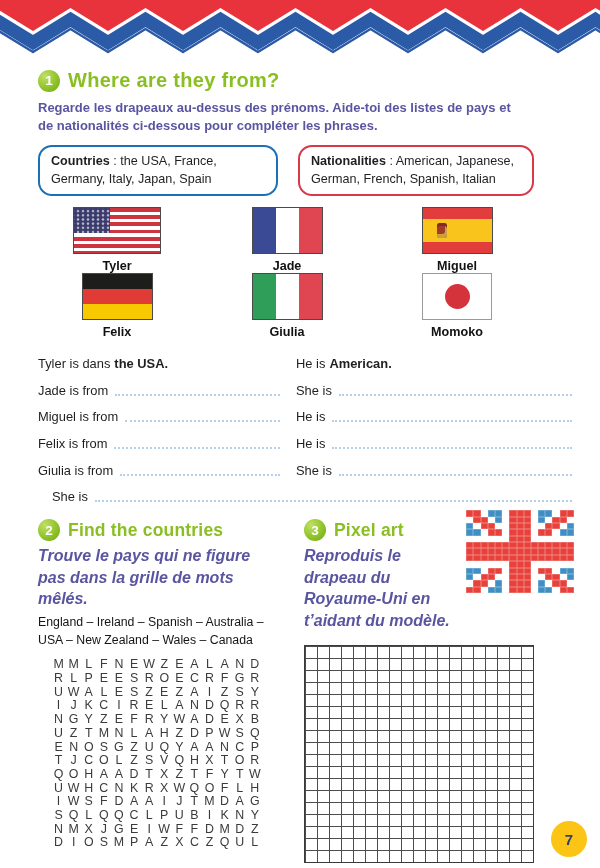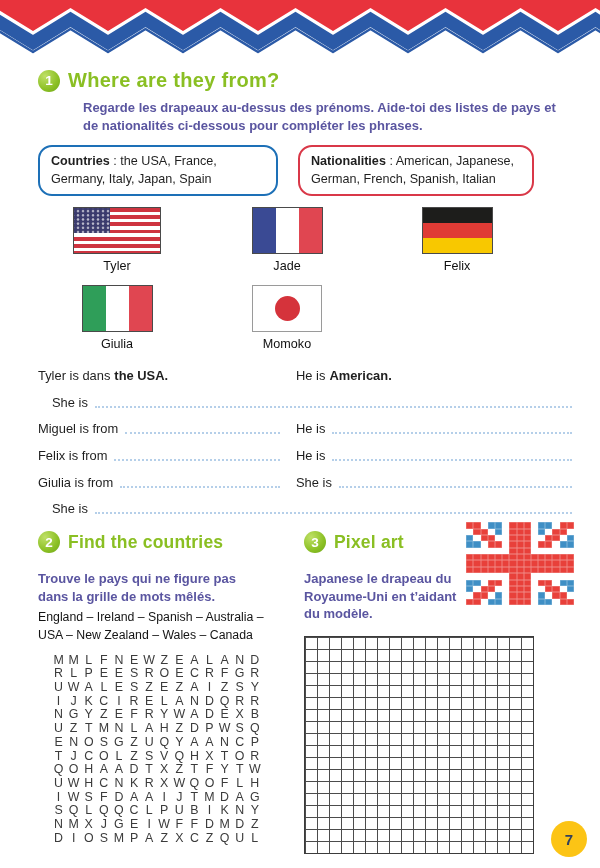--- a/index.html
+++ b/index.html
@@ -10,31 +10,31 @@
   .zz-red{fill:var(--zz-red);}
   .zz-blue{fill:none;stroke:var(--zz-blue);stroke-width:13;}
   .zz-line{fill:none;stroke:var(--zz-blue);stroke-width:2.4;stroke-linejoin:round;stroke-linecap:round;}
   
   #content{position:absolute;top:56px;left:0;width:600px;padding:0 26px 0 38px;box-sizing:border-box;}
   .heading-row{display:flex;align-items:center;gap:8px;}
   .num-badge{width:22px;height:22px;min-width:22px;border-radius:50%;
     background:radial-gradient(circle at 32% 28%, #bfe066, var(--green) 62%, #6da51c);
     color:#fff;font-weight:bold;font-size:13.5px;display:flex;align-items:center;justify-content:center;}
   .sec-title{color:var(--green);font-weight:bold;font-size:20px;letter-spacing:.3px;}
-  .purple-text{color:var(--purple);font-weight:bold;font-size:13px;line-height:1.42;margin-left:45px;}
+  .purple-text{color:var(--purple);font-weight:bold;font-size:13px;line-height:1.42;}
   
   #sec1-heading{margin-top:13px;}
   #sec1-instructions{margin-top:7px;width:474px;}
   #boxes-row{display:flex;gap:20px;margin-top:9px;}
   .info-box{box-sizing:border-box;border-radius:14px;padding:6px 11px;font-size:12.6px;line-height:1.4;background:#fff;}
   #countries-box{width:240px;border:2.5px solid var(--c-border);}
   #nationalities-box{width:236px;border:2.5px solid var(--n-border);}
   .info-label{font-weight:bold;}
   
-  #people-grid{display:grid;grid-template-columns:repeat(3,170px);row-gap:12px;margin-top:11px;margin-left:-6px;}
+  #people-grid{display:grid;grid-template-columns:repeat(3,170px);margin-top:11px;margin-left:-6px;font-weight:bold;}
   .person{display:flex;flex-direction:column;align-items:center;}
   .person-name{margin-top:5px;font-size:12.6px;color:#111;}
   .flag{position:relative;height:47px;width:71px;border:1px solid #4a4a4a;box-sizing:border-box;background:#fff;}
   .flag-usa{width:88px;background:repeating-linear-gradient(to bottom,#ce3440 0 3.62px,#ffffff 3.62px 7.23px);}
   .flag-usa::before{content:"";position:absolute;left:0;top:0;width:36px;height:25.3px;background:#3b3b6d;
     background-image:radial-gradient(circle,#fff 0.9px,transparent 1.05px);background-size:5px 4.2px;background-position:1.5px 1px;}
   .flag-france{background:linear-gradient(to right,#3a4a94 0 33.4%,#fff 33.4% 66.7%,#e04651 66.7%);}
   .flag-spain{background:linear-gradient(to bottom,#e23c3c 0 25%,#f9c41c 25% 75%,#e23c3c 75%);}
   .flag-spain::before{content:"";position:absolute;left:14px;top:15px;width:10px;height:15px;background:#a03b2a;
     border-radius:3px;box-shadow:inset 0 3px 0 #7d2e20, inset -2px -4px 0 #c8a23a;}
@@ -49,21 +49,21 @@
   .sent-half{display:flex;align-items:flex-end;}
   .sent-left{width:244px;}
   .sent-right{flex:1;margin-left:14px;}
   .sent-bold{font-weight:bold;margin-left:4px;}
   .dotline{flex:1;border-bottom:2px dotted var(--dotted);margin:0 2px 2px 7px;height:12px;}
   
   #sec23{display:flex;margin-top:15px;}
   #sec2-col{width:252px;}
   #sec3-col{flex:1;margin-left:14px;position:relative;}
   .sec-title-small{color:var(--green);font-weight:bold;font-size:17.5px;letter-spacing:.2px;}
-  .purple-small{color:var(--purple);font-weight:bold;font-size:13px;line-height:1.35;margin-top:17px;}
+  .purple-small{color:var(--purple);font-weight:bold;font-size:16px;line-height:1.35;margin-top:4px;font-style:italic;}
   #word-list{font-size:12.3px;line-height:1.45;margin-top:4px;color:#141414;}
   #wordsearch{display:grid;grid-template-columns:repeat(14,15.1px);grid-auto-rows:13.7px;
     justify-items:center;align-items:center;margin:8px 0 0 13px;font-size:12.4px;color:#3b3b3b;width:max-content;}
   #sec3-instructions{width:162px;}
   #pixel-model{position:absolute;top:-9px;right:0;display:grid;grid-template-columns:repeat(15,7.2px);grid-auto-rows:6.4px;}
   .px{width:7.2px;height:6.4px;}
   .px-c{box-shadow:inset 0 0 0 0.45px rgba(255,255,255,.4);}
   #draw-grid{margin-top:13px;border:1.6px solid #3b3b3b;box-sizing:content-box;
     background-image:repeating-linear-gradient(to right,#4c4c4c 0 1px,transparent 1px 12px),
                      repeating-linear-gradient(to bottom,#4c4c4c 0 1px,transparent 1px 12px);}
@@ -103,20 +103,24 @@
     <div id="people-grid">
         <div class="person">
           <div class="flag flag-usa"></div>
           <div class="person-name">Tyler</div>
         </div>
         <div class="person">
           <div class="flag flag-france"></div>
           <div class="person-name">Jade</div>
         </div>
         <div class="person">
+          <div class="flag flag-spain"></div>
+          <div class="person-name">Miguel</div>
+        </div>
+        <div class="person">
           <div class="flag flag-germany"></div>
           <div class="person-name">Felix</div>
         </div>
         <div class="person">
           <div class="flag flag-italy"></div>
           <div class="person-name">Giulia</div>
         </div>
         <div class="person">
           <div class="flag flag-japan"></div>
           <div class="person-name">Momoko</div>
@@ -128,20 +132,24 @@
           <div class="sent-half sent-left">
             <span>Tyler is dans</span>
             <span class="sent-bold">the USA.</span>
           </div>
           <div class="sent-half sent-right">
             <span>He is</span>
             <span class="sent-bold">American.</span>
           </div>
         </div>
         <div class="sent-row">
+          <div class="sent-half sent-left">
+            <span>Jade is from</span>
+            <span class="dotline"></span>
+          </div>
           <div class="sent-half sent-right">
             <span>She is</span>
             <span class="dotline"></span>
           </div>
         </div>
         <div class="sent-row">
           <div class="sent-half sent-left">
             <span>Miguel is from</span>
             <span class="dotline"></span>
           </div>
@@ -388,21 +396,21 @@
             <span>U</span>
             <span>L</span>
           </div>
       </div>
 
       <div id="sec3-col">
         <div class="heading-row">
           <span class="num-badge">3</span>
           <span class="sec-title-small">Pixel art</span>
         </div>
-        <div id="sec3-instructions" class="purple-small">Japanese le drapeau du Royaume-Uni en t’aidant du modèle.</div>
+        <div id="sec3-instructions" class="purple-small">Reproduis le drapeau du Royaume-Uni en t’aidant du modèle.</div>
         <div id="pixel-model">
             <div class="px px-c" style="background: rgb(232, 64, 58);"></div>
             <div class="px px-c" style="background: rgb(232, 64, 58);"></div>
             <div class="px" style="background: rgb(255, 255, 255);"></div>
             <div class="px px-c" style="background: rgb(63, 143, 197);"></div>
             <div class="px px-c" style="background: rgb(63, 143, 197);"></div>
             <div class="px" style="background: rgb(255, 255, 255);"></div>
             <div class="px px-c" style="background: rgb(232, 64, 58);"></div>
             <div class="px px-c" style="background: rgb(232, 64, 58);"></div>
             <div class="px px-c" style="background: rgb(232, 64, 58);"></div>

